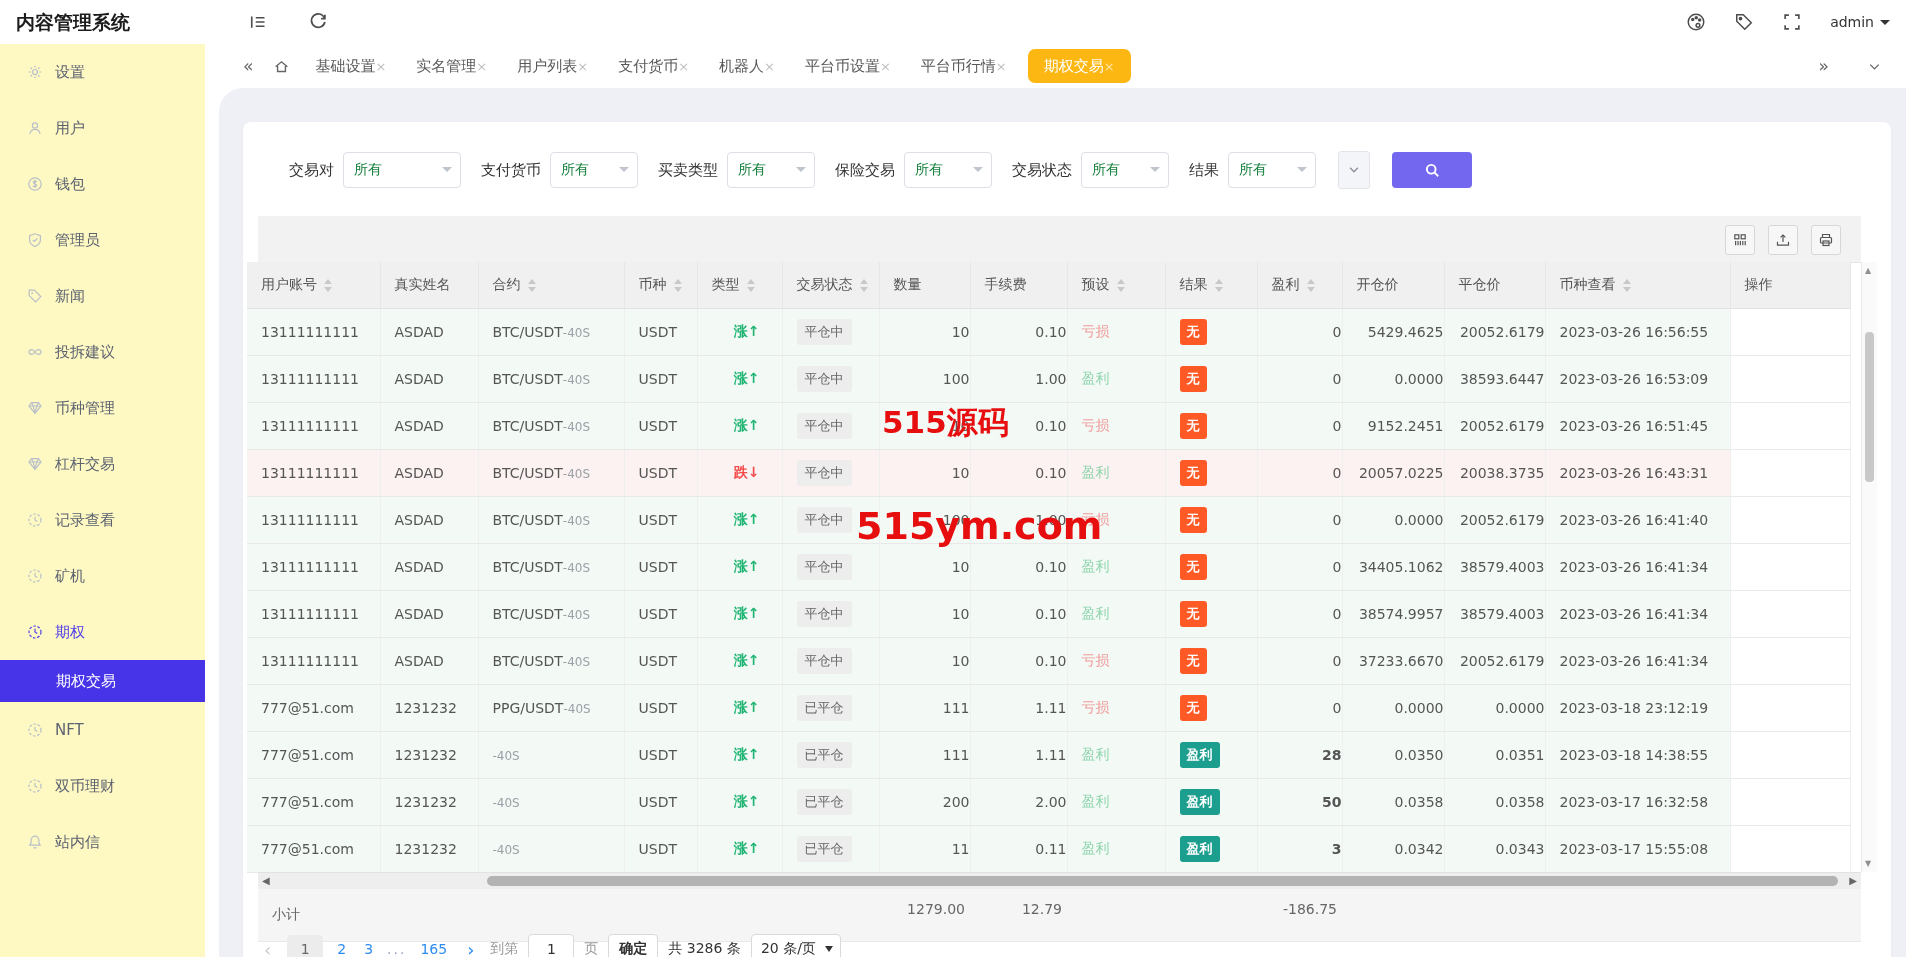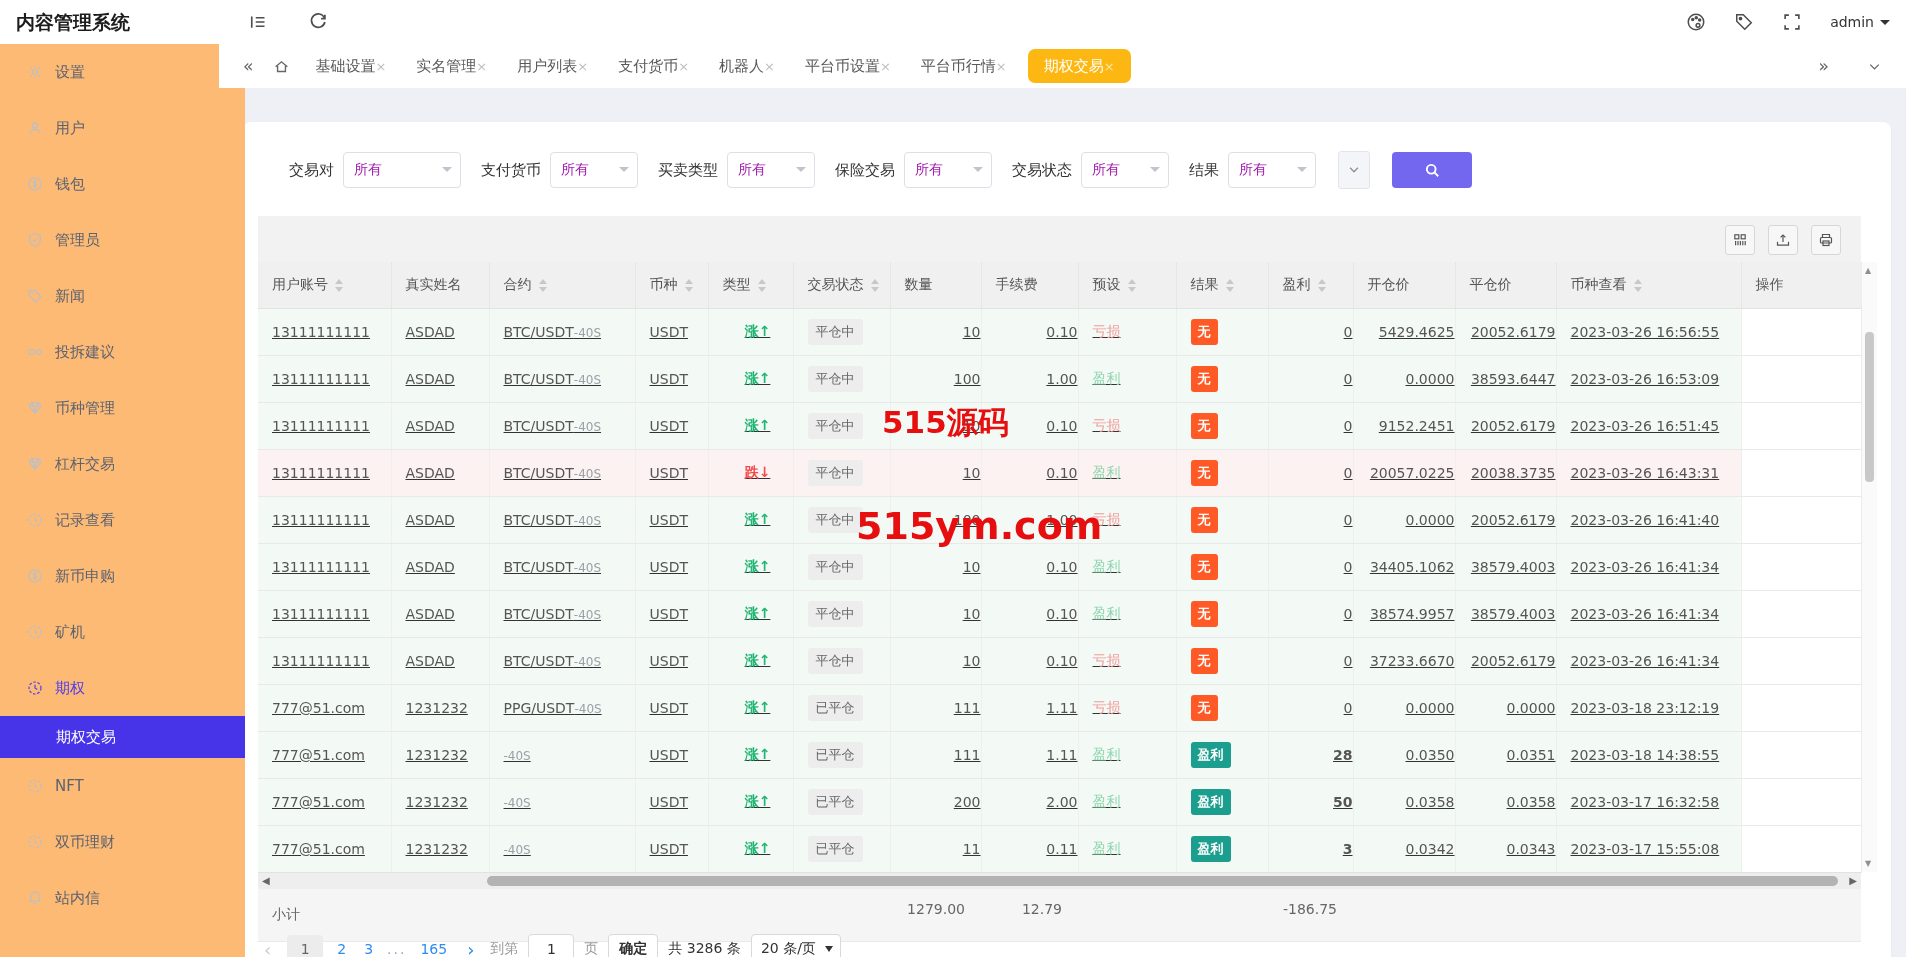--- a/index.html
+++ b/index.html
@@ -21,46 +21,46 @@
   .tabbar{position:absolute;left:219px;top:44px;right:0;height:44px;background:#fff;display:flex;align-items:center;z-index:25;}
   .tabbar .nav-ic{color:#666;margin:0 10px;cursor:pointer;display:flex;align-items:center;}
   .tabbar .guill{font-size:17px;color:#666;line-height:44px;}
   .tabs{display:flex;align-items:center;height:44px;flex:1;}
   .tab{display:flex;align-items:center;gap:0;padding:0 15px;height:44px;font-size:15px;color:#595959;cursor:pointer;white-space:nowrap;}
   .tab .x{color:#bfbfbf;font-size:13px;line-height:1;}
   .tab.active{background:#fcb712;color:#fff;height:34px;border-radius:7px;margin:0 6px;padding:0 16px;}
   .tab.active .x{color:#ffe5a8;}
   .tabbar-right{display:flex;align-items:center;gap:18px;padding-right:14px;}
   
-  .sidebar{position:absolute;left:0;top:44px;bottom:0;width:245px;background:#fdba74;z-index:20;}
+  .sidebar{position:absolute;left:0;top:44px;bottom:0;width:205px;background:#fef9c3;z-index:20;}
   .side-item{display:flex;align-items:center;gap:12px;height:24px;padding:16px 0 16px 27px;font-size:15px;color:#5c6270;cursor:pointer;}
   .side-item .s-ic{width:16px;height:16px;color:#b9bfc9;flex:0 0 16px;}
   .side-item.parent-active{color:#5240e8;}
   .side-item.parent-active .s-ic{color:#5240e8;}
   .side-sub{height:42px;display:flex;align-items:center;padding-left:56px;font-size:15px;color:#5c6270;cursor:pointer;}
   .side-sub.active{background:#4733e8;color:#fff;}
   
   .content{position:absolute;left:219px;top:88px;right:0;bottom:0;background:#eef0f6;border-top-left-radius:24px;overflow:hidden;z-index:10;}
   .card{position:absolute;left:24px;top:34px;width:1648px;height:870px;background:#fff;border-radius:8px;box-shadow:0 1px 3px rgba(0,0,0,.04);}
   
   .filters{position:absolute;left:46px;top:30px;height:36px;display:flex;align-items:center;gap:20px;}
   .f-group{display:flex;align-items:center;gap:9px;}
   .f-label{font-size:15px;color:#333;white-space:nowrap;}
-  .f-select{position:relative;height:34px;border:1px solid #dcdfe6;border-radius:4px;background:#fff;display:flex;align-items:center;padding:0 26px 0 10px;font-size:14px;color:#a21caf;cursor:pointer;min-width:50px;}
+  .f-select{position:relative;height:34px;border:1px solid #dcdfe6;border-radius:4px;background:#fff;display:flex;align-items:center;padding:0 26px 0 10px;font-size:14px;color:#15803d;cursor:pointer;min-width:50px;}
   .f-select .sel-caret{position:absolute;right:8px;top:14px;width:0;height:0;border:5px solid transparent;border-top-color:#c0c4cc;}
   .f-wide{width:80px;}
   .f-norm{width:48px;}
   .expand-box{width:30px;height:36px;border:1px solid #e2e4ea;background:#f4f5f8;display:flex;align-items:center;justify-content:center;color:#8a8f99;border-radius:3px;cursor:pointer;margin-left:2px;}
   .search-btn{width:80px;height:36px;background:#7367f0;border:none;border-radius:4px;display:flex;align-items:center;justify-content:center;cursor:pointer;margin-left:2px;}
   
   .strip{position:absolute;left:15px;top:94px;width:1603px;height:46px;background:#f2f2f3;border-bottom:1px solid #e6e6e6;}
   .strip-icons{position:absolute;right:20px;top:9px;display:flex;gap:13px;}
   .strip-btn{width:28px;height:28px;border:1px solid #d7d7d7;border-radius:3px;background:#f7f7f7;display:flex;align-items:center;justify-content:center;color:#555;cursor:pointer;}
   
-  table.grid{position:absolute;left:15px;top:140px;width:1603px;border-collapse:collapse;table-layout:fixed;font-size:14px;text-decoration:underline;}
+  table.grid{position:absolute;left:4px;top:140px;width:1603px;border-collapse:collapse;table-layout:fixed;font-size:14px;}
   table.grid th{height:46px;background:#f0f0f1;color:#555;font-weight:normal;font-size:14px;border-bottom:1px solid #e2e2e2;border-right:1px solid #e6e6e6;padding:0 0 0 14px;text-align:left;}
   table.grid td{height:46px;border-bottom:1px solid #e9e9e9;border-right:1px solid #efefef;color:#555;padding:0 0 0 14px;overflow:hidden;white-space:nowrap;}
   tr.row-up td{background:#f3faf6;}
   tr.row-down td{background:#fdf2f2;}
   td.c-num,th.c-num{text-align:right;padding:0 16px 0 0;}
   td.c-center{text-align:center;padding:0;}
   td.c-action{background:#fff !important;border-left:1px solid #e2e2e2;padding:0;}
   th.th-action{border-left:1px solid #f97316;text-align:center;padding:0;}
   .th-inner{display:inline-flex;align-items:center;gap:7px;}
   .sort{display:inline-flex;flex-direction:column;gap:3px;cursor:pointer;}
@@ -222,29 +222,20 @@
         <span>杠杆交易</span>
       </div>
       <div class="side-item">
         <span class="s-ic">
           <svg viewBox="0 0 16 16" width="16" height="16" fill="none" stroke="currentColor" stroke-width="1.2">
             <circle cx="8" cy="8" r="6" stroke-dasharray="2.6 1.7"></circle>
             <path d="M8 4.8V8l2.3 1.4"></path>
           </svg>
         </span>
         <span>记录查看</span>
-      </div>
-      <div class="side-item">
-        <span class="s-ic">
-          <svg viewBox="0 0 16 16" width="16" height="16" fill="none" stroke="currentColor" stroke-width="1.2">
-            <circle cx="8" cy="8" r="6.2"></circle>
-            <path d="M8 4v8M9.9 5.6c-.5-.7-3.3-1-3.5.7-.2 1.6 3.4 1.2 3.3 2.9-.1 1.7-3 1.5-3.7.6"></path>
-          </svg>
-        </span>
-        <span>新币申购</span>
       </div>
       <div class="side-item">
         <span class="s-ic">
           <svg viewBox="0 0 16 16" width="16" height="16" fill="none" stroke="currentColor" stroke-width="1.2">
             <circle cx="8" cy="8" r="6" stroke-dasharray="2.6 1.7"></circle>
             <path d="M8 4.8V8l2.3 1.4"></path>
           </svg>
         </span>
         <span>矿机</span>
       </div>

